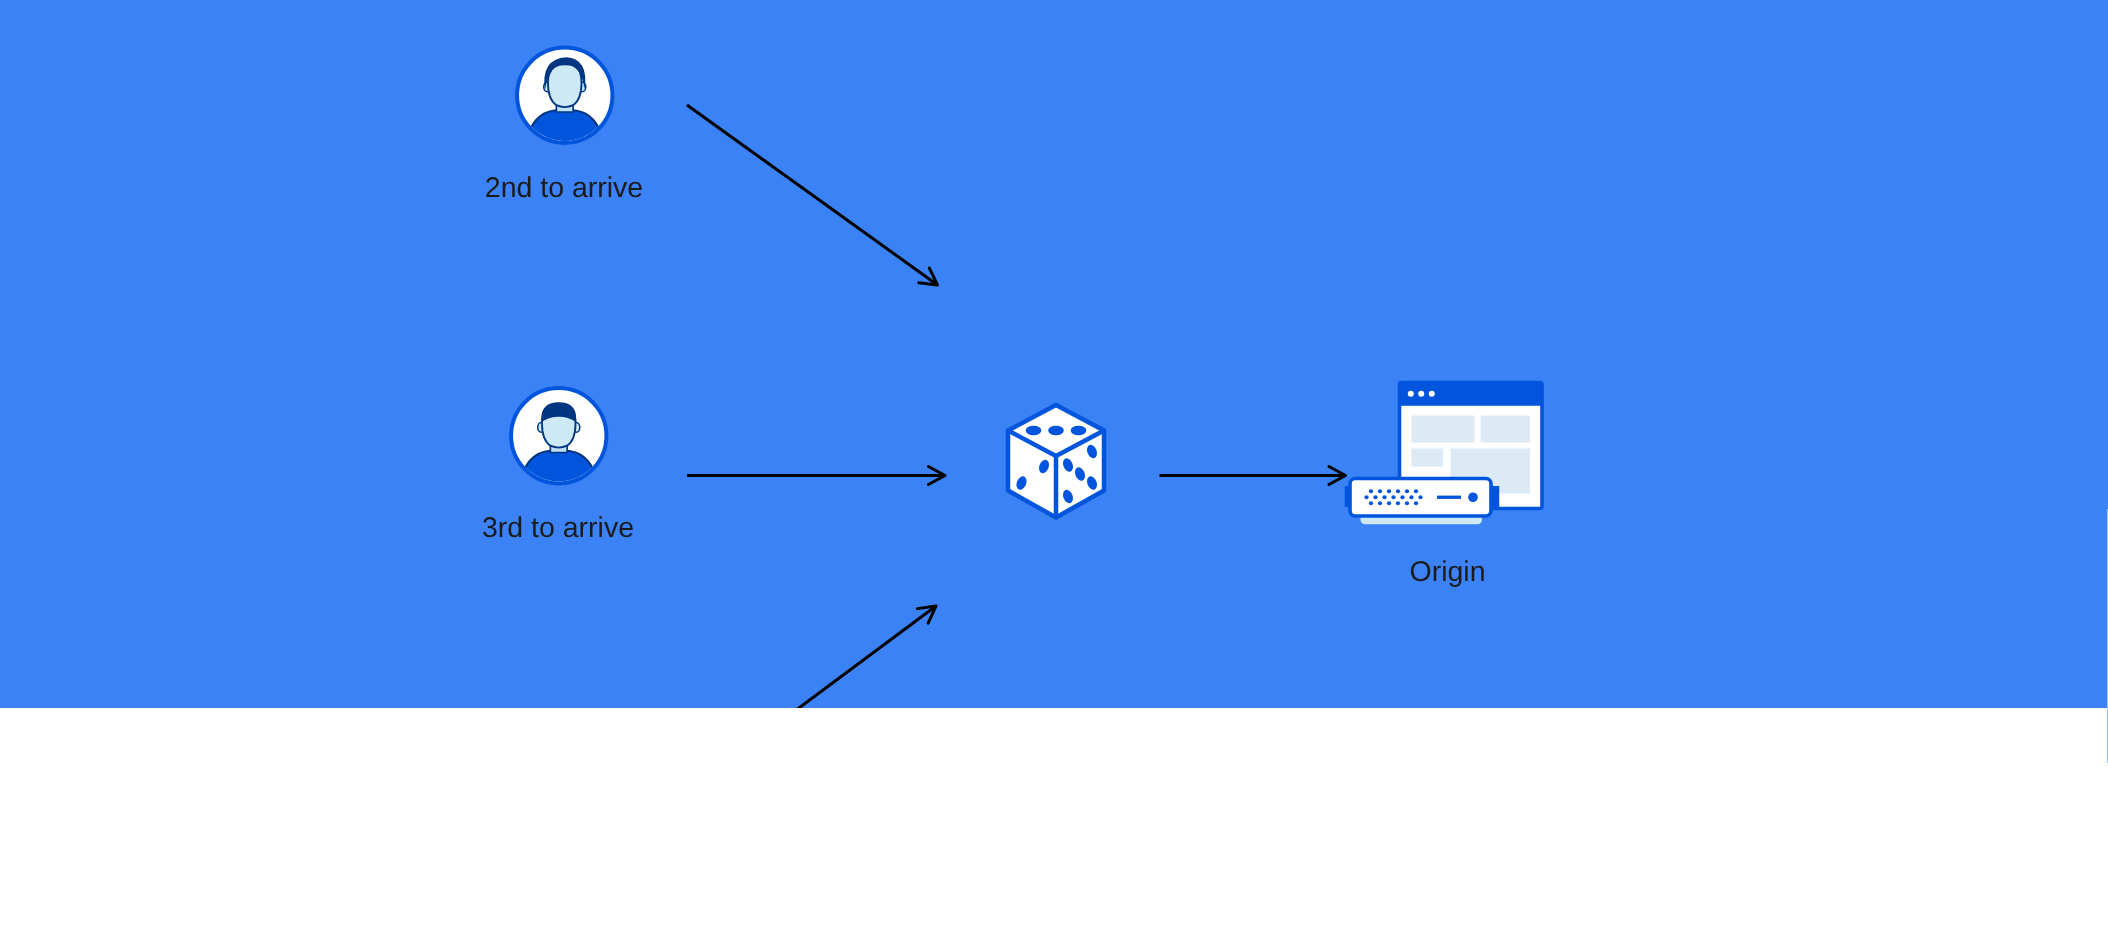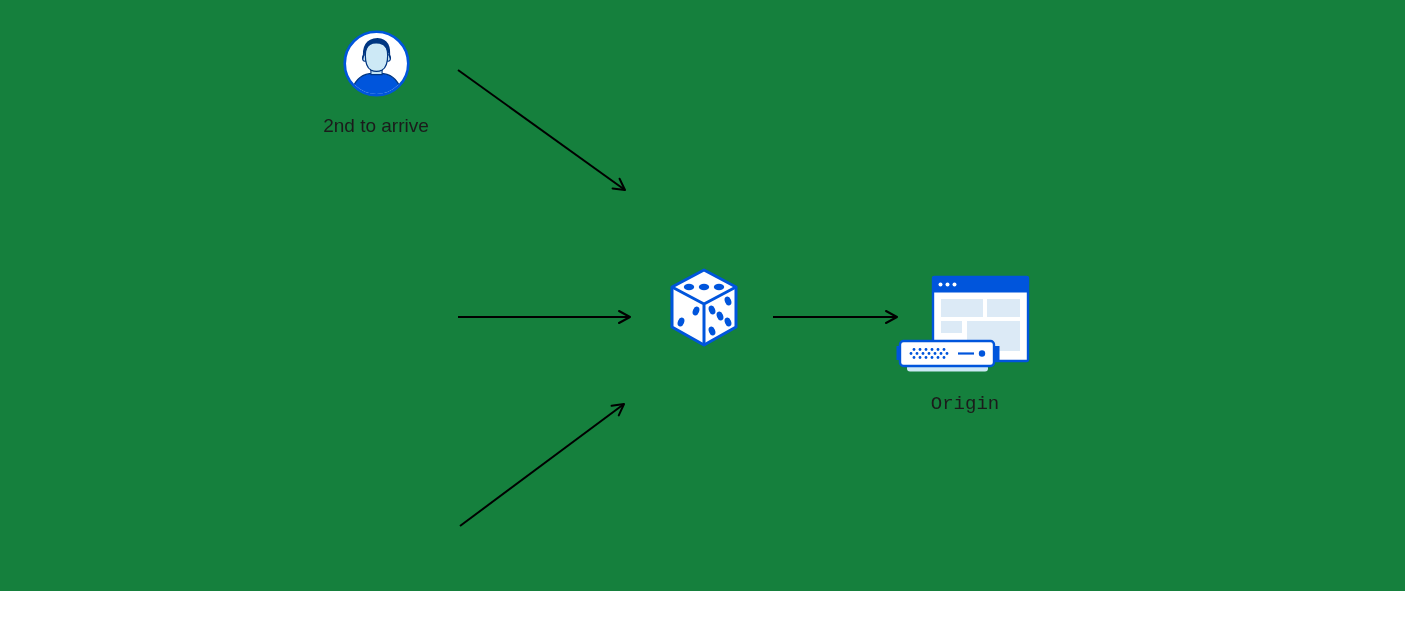--- a/index.html
+++ b/index.html
@@ -1,19 +1,19 @@
 <!DOCTYPE html>
 <html><head>
 <meta charset="utf-8">
 <style>
   html,body{margin:0;padding:0;background:#ffffff;}
   .stage{
     position:relative;
-    width:1405px;height:591px;
-    background:#15803d;
+    width:1405px;height:472px;
+    background:#3b82f6;
     font-family:"Liberation Sans", sans-serif;
     overflow:hidden;
   }
   .arrow-layer{position:absolute;left:0;top:0;width:1405px;height:633px;pointer-events:none;}
   .node{position:absolute;display:flex;flex-direction:column;align-items:center;}
   .node .label{
     margin-top:18px;
     font-size:19px;
     color:#1b1b1b;
     white-space:nowrap;
@@ -55,20 +55,41 @@
           <ellipse cx="21.5" cy="27.5" rx="2.3" ry="3.2" fill="#cde9f6" stroke="#003681" stroke-width="1"></ellipse>
           <ellipse cx="44.5" cy="27.5" rx="2.3" ry="3.2" fill="#cde9f6" stroke="#003681" stroke-width="1"></ellipse>
           <path d="M22,25 Q22,11 33,11 Q44,11 44,25 Q44,36 38.5,39.5 Q33,42 27.5,39.5 Q22,36 22,25 Z" fill="#cde9f6" stroke="#003681" stroke-width="1.2"></path>
           <path d="M20,30 Q17,9 34,8 Q49,9 46,29 Q44,15 36,13.5 Q26,12 23.5,19 Q21,23 20,30 Z" fill="#003681"></path>
         </g>
       </svg>
     </div>
     <div class="label">2nd to arrive</div>
   </div>
 
+  <div class="node" style="left:298px;top:257px;width:148px;">
+    <div class="avatar">
+      <svg viewBox="0 0 66 66" width="67" height="67">
+        <defs>
+            <clipPath id="cpb">
+              <circle cx="33" cy="33" r="30"></circle>
+            </clipPath>
+          </defs>
+        <circle cx="33" cy="33" r="31.3" fill="#ffffff" stroke="#0055dc" stroke-width="2.6"></circle>
+        <g clip-path="url(#cpb)">
+          <path d="M7,66 Q11,45 26,43 L40,43 Q55,45 59,66 Z" fill="#0055dc" stroke="#003681" stroke-width="1.4"></path>
+          <path d="M27.5,33 h11 v11 h-11 z" fill="#bfe3f4" stroke="#003681" stroke-width="1.1"></path>
+          <ellipse cx="21.5" cy="27.5" rx="2.3" ry="3.2" fill="#cde9f6" stroke="#003681" stroke-width="1"></ellipse>
+          <ellipse cx="44.5" cy="27.5" rx="2.3" ry="3.2" fill="#cde9f6" stroke="#003681" stroke-width="1"></ellipse>
+          <path d="M22,25 Q22,12 33,12 Q44,12 44,25 Q44,36 38.5,39.5 Q33,42 27.5,39.5 Q22,36 22,25 Z" fill="#cde9f6" stroke="#003681" stroke-width="1.2"></path>
+          <path d="M21.5,22 Q21.5,11 33,11 Q44.5,11 44.5,22 L44.5,24 Q39,20.5 33,20.5 Q27,20.5 21.5,24 Z" fill="#003681"></path>
+        </g>
+      </svg>
+    </div>
+    <div class="label">3rd to arrive</div>
+  </div>
 
 
   <div class="dice-node" style="left:668px;top:266px;width:72px;height:84px;">
     <svg viewBox="0 0 72 82" width="72" height="84">
       <g stroke="#0055dc" stroke-width="3" fill="#ffffff" stroke-linejoin="round">
         <path d="M36,3 L68,20 L68,60 L36,78 L4,60 L4,20 Z"></path>
         <path d="M4,20 L36,37 L68,20 M36,37 L36,78" fill="none"></path>
       </g>
       <g fill="#0055dc">
 
@@ -81,21 +102,21 @@
 
         <ellipse cx="44" cy="43" rx="3.1" ry="4.6" transform="rotate(-22 44 43)"></ellipse>
         <ellipse cx="60" cy="34" rx="3.1" ry="4.6" transform="rotate(-22 60 34)"></ellipse>
         <ellipse cx="52" cy="49" rx="3.1" ry="4.6" transform="rotate(-22 52 49)"></ellipse>
         <ellipse cx="44" cy="64" rx="3.1" ry="4.6" transform="rotate(-22 44 64)"></ellipse>
         <ellipse cx="60" cy="55" rx="3.1" ry="4.6" transform="rotate(-22 60 55)"></ellipse>
       </g>
     </svg>
   </div>
 
-  <div class="node origin-node" style="left:894px;top:272px;width:142px;font-family:Liberation Mono, monospace;">
+  <div class="node origin-node" style="left:894px;top:250px;width:142px;">
     <div>
       <svg viewBox="0 0 138 102" width="138" height="102">
 
         <rect x="37" y="5" width="95" height="84" rx="1.5" fill="#ffffff" stroke="#0055dc" stroke-width="2.4"></rect>
         <rect x="36.5" y="4.5" width="96" height="16" fill="#0055dc"></rect>
         <circle cx="44.5" cy="12.5" r="2" fill="#ffffff"></circle>
         <circle cx="51.5" cy="12.5" r="2" fill="#ffffff"></circle>
         <circle cx="58.5" cy="12.5" r="2" fill="#ffffff"></circle>
         <g fill="#dceaf6">
           <rect x="45" y="27" width="42" height="18"></rect>

